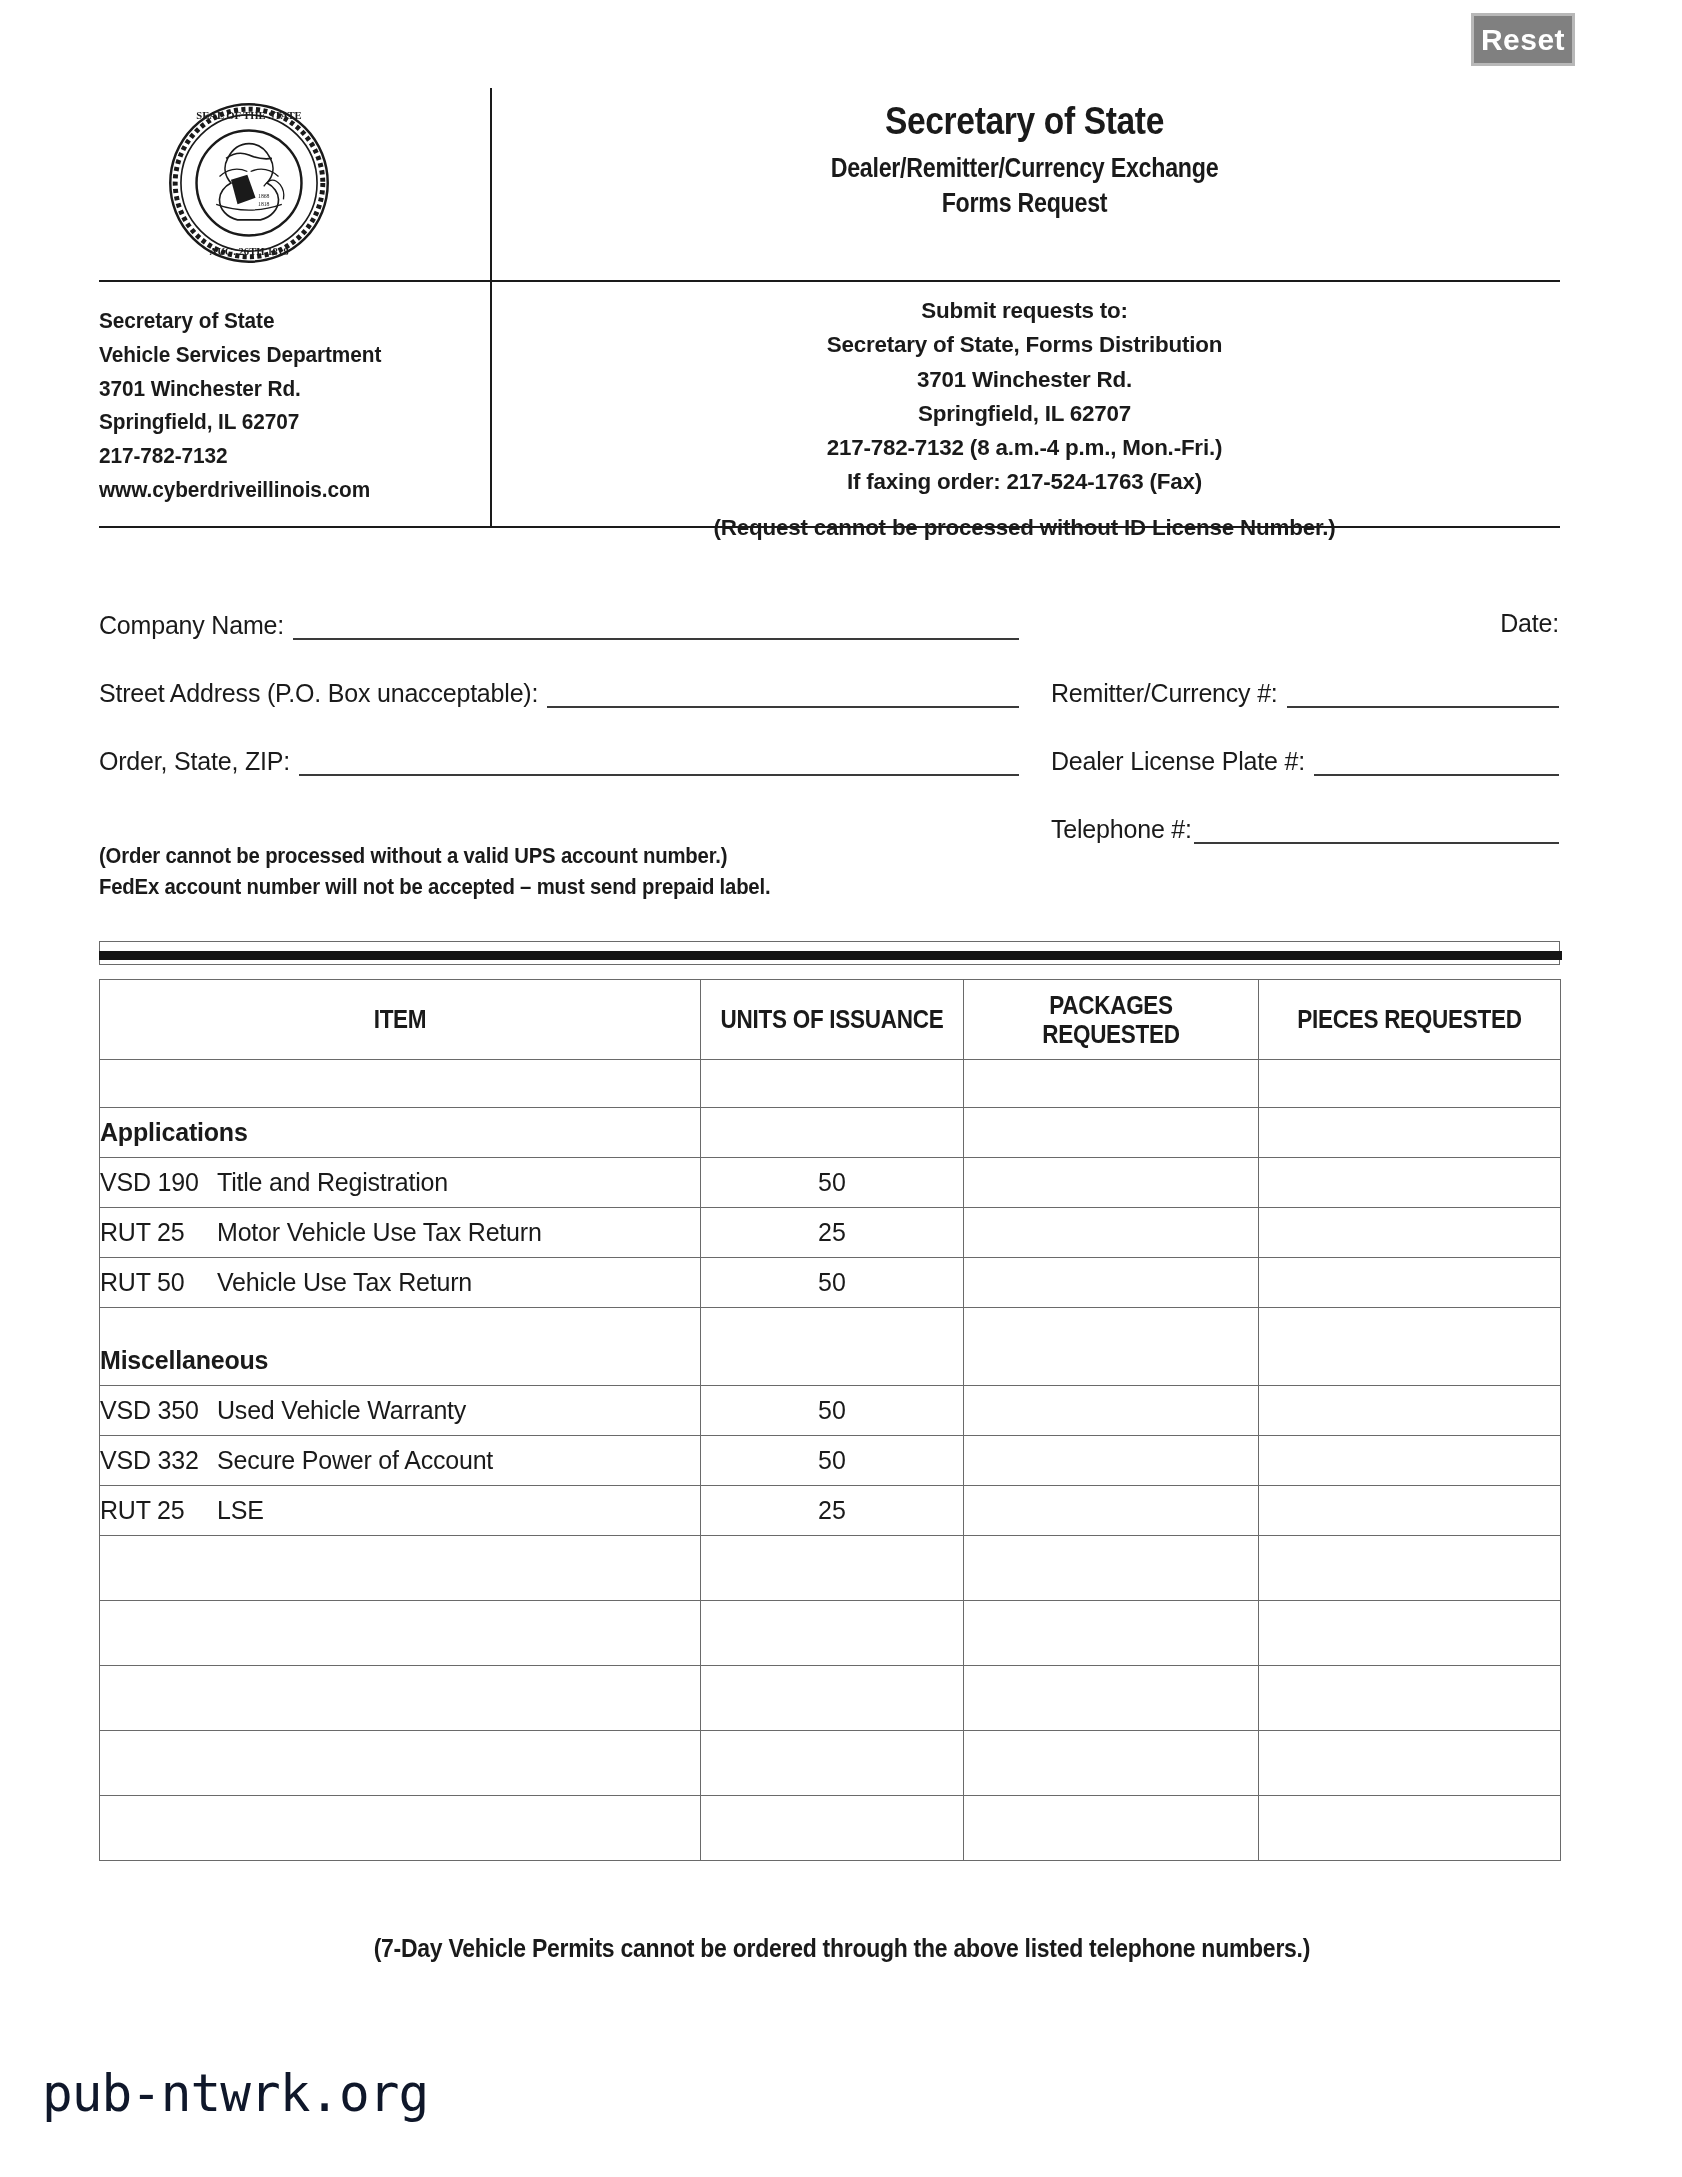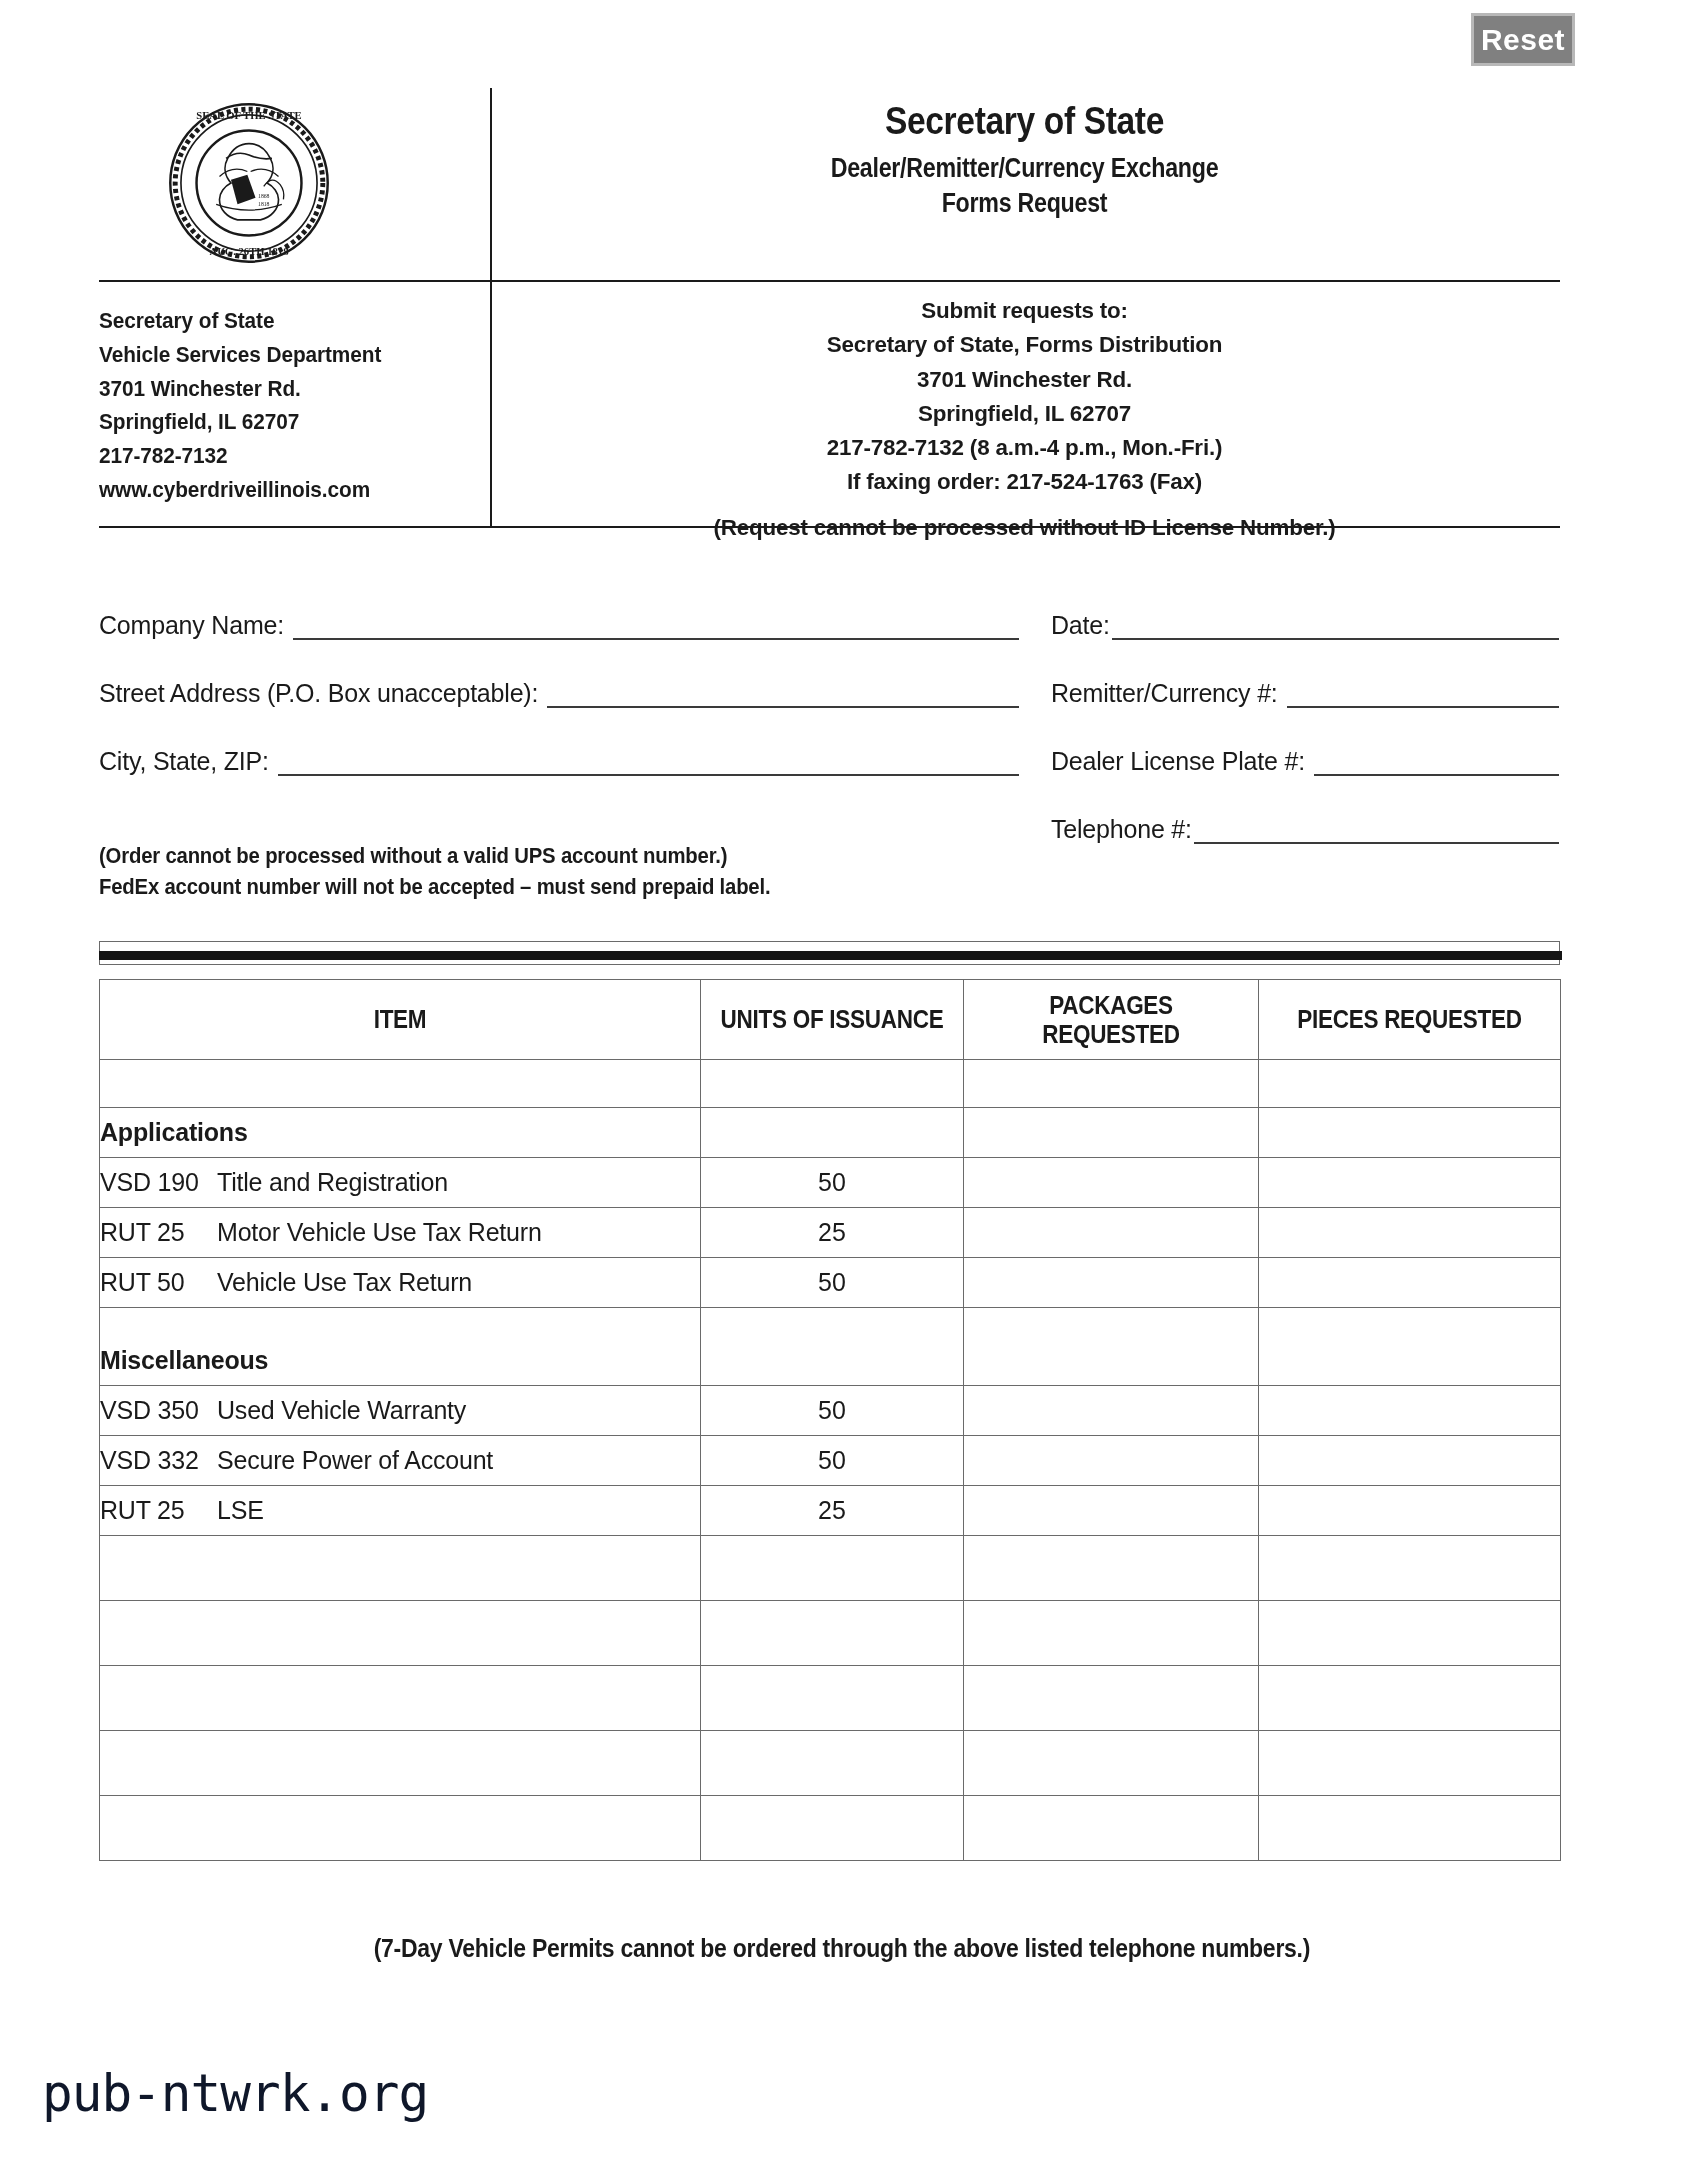--- a/index.html
+++ b/index.html
@@ -175,40 +175,40 @@
     <div class="hr-full" style="top:438px;"></div>
   </div>
 
   <div class="fields">
 
     <div class="frow">
       <div class="fl" style="left:0; bottom:0; width:920px;">
         <span class="flabel">Company Name:</span>
         <span class="rule" style="flex:1;"></span>
       </div>
-      <div class="fl" style="left:952px; bottom:0; width:508px;">
+      <div class="fl" style="left:952px; bottom:0; width:508px;flex-direction:column;">
         <span class="flabel">Date:</span>
         <span class="rule" style="flex:1; margin-left:2px;"></span>
       </div>
     </div>
 
     <div class="frow">
       <div class="fl" style="left:0; bottom:0; width:920px;">
         <span class="flabel">Street Address (P.O. Box unacceptable):</span>
         <span class="rule" style="flex:1;"></span>
       </div>
       <div class="fl" style="left:952px; bottom:0; width:508px;">
         <span class="flabel">Remitter/Currency #:</span>
         <span class="rule" style="flex:1;"></span>
       </div>
     </div>
 
     <div class="frow">
       <div class="fl" style="left:0; bottom:0; width:920px;">
-        <span class="flabel">City, State, ZIP:</span>
+        <span class="flabel">Order, State, ZIP:</span>
         <span class="rule" style="flex:1;"></span>
       </div>
       <div class="fl" style="left:952px; bottom:0; width:508px;">
         <span class="flabel">Dealer License Plate #:</span>
         <span class="rule" style="flex:1;"></span>
       </div>
     </div>
 
     <div class="frow">
       <div class="fl" style="left:952px; bottom:0; width:508px;">

